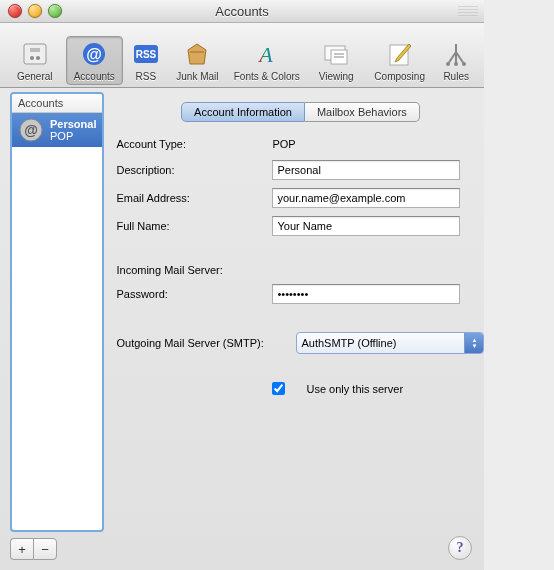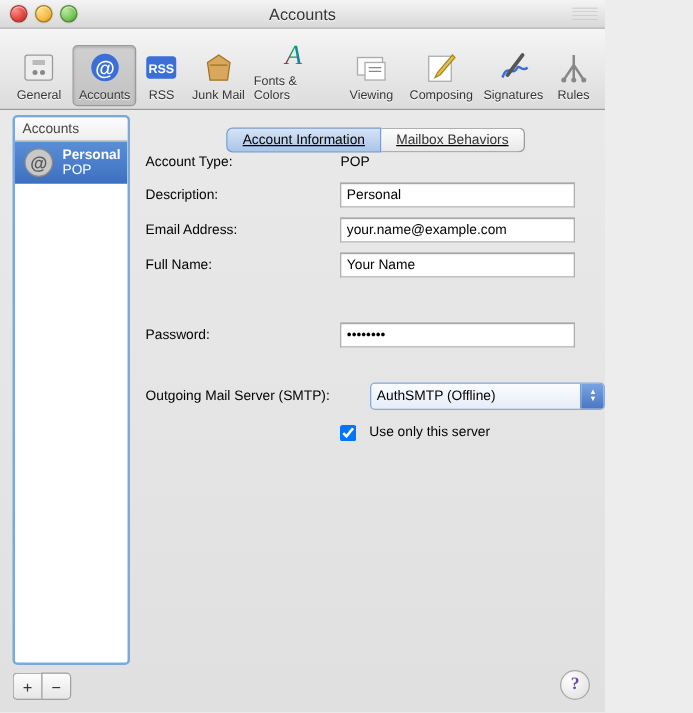--- a/index.html
+++ b/index.html
@@ -171,21 +171,21 @@
   .sqbtn:last-child { border-top-right-radius: 4px; border-bottom-right-radius: 4px;}
   
   .main {
     flex: 1;
     position: relative;
     padding-top: 10px;
   }
   .tabs {
     display: flex;
     justify-content: center;
-    text-decoration: underline;
+    margin-bottom: 14px;
   }
   .tab {
     border: 1px solid #9a9a9a;
     background: linear-gradient(#fdfdfd, #e8e8e8);
     padding: 3px 12px;
     font-size: 11px;
     color: #333;
   }
   .tab:first-child { border-top-left-radius: 5px; border-bottom-left-radius: 5px; }
   .tab:last-child { border-top-right-radius: 5px; border-bottom-right-radius: 5px; }
@@ -253,25 +253,25 @@
     display: flex;
     flex-direction: column;
     align-items: center;
     justify-content: center;
     color: #fff;
     font-size: 6px;
     line-height: 6px;
   }
   .chkline {
     display: flex;
-    align-items: flex-start;
-    gap: 10px;
+    align-items: center;
+    gap: 21px;
     margin-left: 156px;
     font-size: 11px;
-    margin-top: 4px;
+    margin-top: 20px;
   }
   .chkline input { margin:0; }
   .help {
     position: absolute;
     right: 12px;
     bottom: 10px;
     width: 22px;
     height: 22px;
     border-radius: 50%;
     border: 1px solid #a9a9a9;
@@ -366,29 +366,20 @@
       <div class="tlabel">Viewing</div>
     </div>
     <div class="tbitem" style="width:64px">
       <div class="ticon">
         <svg width="30" height="28">
             <rect x="5" y="5" width="18" height="20" fill="#fff" stroke="#aaa"></rect>
             <path d="M24 4 L12 18 L10 22 L14 20 L26 6 Z" fill="#e6c24c" stroke="#a38820"></path>
           </svg>
       </div>
       <div class="tlabel">Composing</div>
-    </div>
-    <div class="tbitem" style="width:60px">
-      <div class="ticon">
-        <svg width="30" height="28">
-            <path d="M6 22 C10 10 14 22 18 14 C20 12 22 18 26 14" stroke="#3a6fd8" stroke-width="2" fill="none"></path>
-            <path d="M22 4 L10 20" stroke="#555" stroke-width="3" stroke-linecap="round"></path>
-          </svg>
-      </div>
-      <div class="tlabel">Signatures</div>
     </div>
     <div class="tbitem" style="width:42px">
       <div class="ticon">
         <svg width="30" height="28">
             <path d="M15 4 L15 12 M15 12 L7 24 M15 12 L23 24 M15 12 L15 24" stroke="#888" stroke-width="2" fill="none"></path>
             <circle cx="7" cy="24" r="2" fill="#888"></circle>
             <circle cx="15" cy="24" r="2" fill="#888"></circle>
             <circle cx="23" cy="24" r="2" fill="#888"></circle>
           </svg>
       </div>
@@ -442,20 +433,21 @@
           <input type="text" value="your.name@example.com" style="">
         </div>
         <div class="row">
           <label>Full Name:</label>
           <input type="text" value="Your Name" style="">
         </div>
 
         <div class="section-gap"></div>
 
         <div class="row">
+          <label>Incoming Mail Server:</label>
         </div>
         <div class="row">
           <label>Password:</label>
           <input type="text" value="••••••••" style="">
         </div>
 
         <div class="section-gap"></div>
 
         <div class="row">
           <label>Outgoing Mail Server (SMTP):</label>

